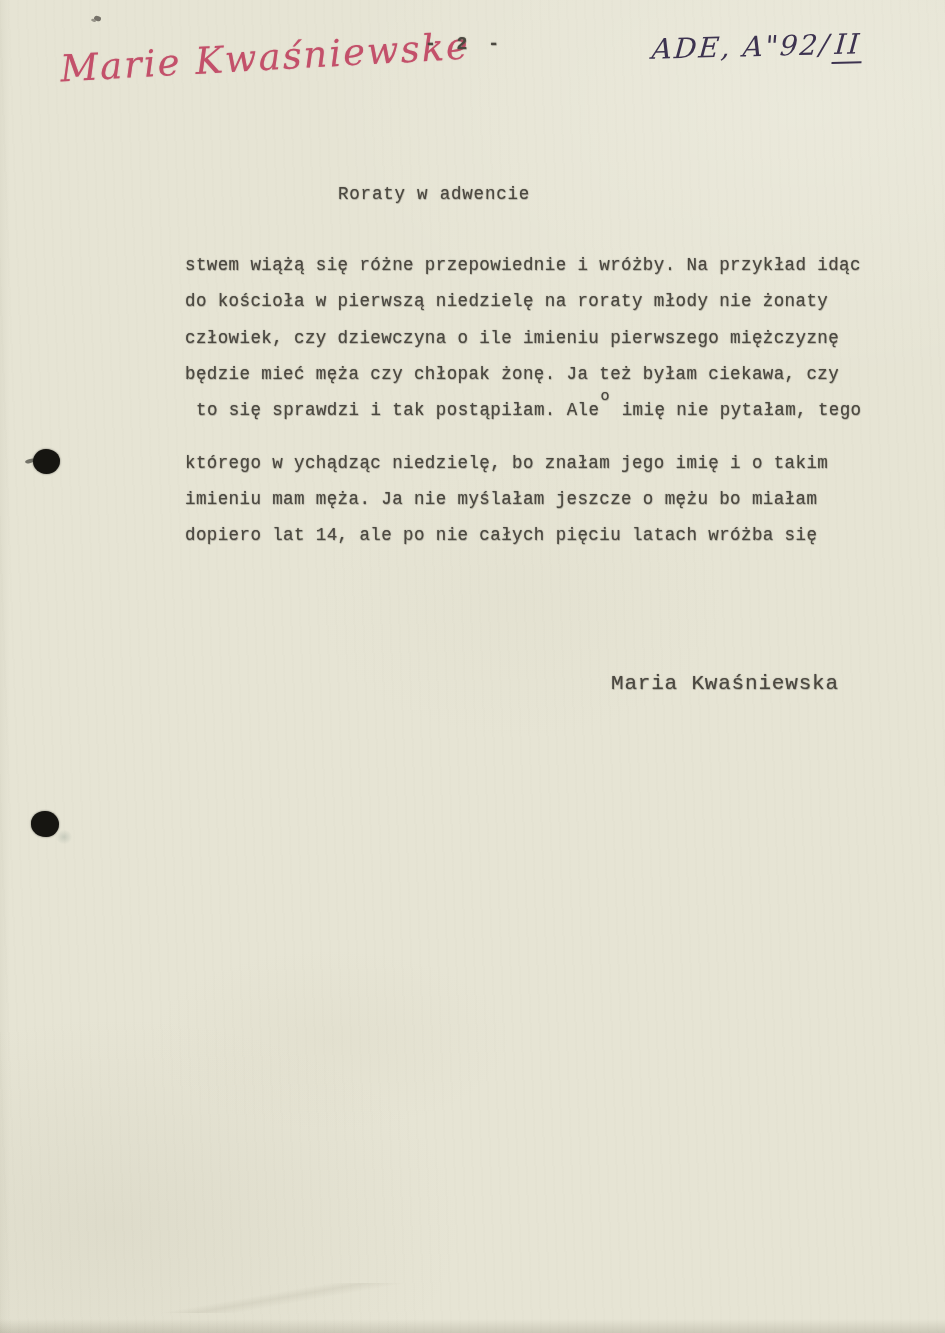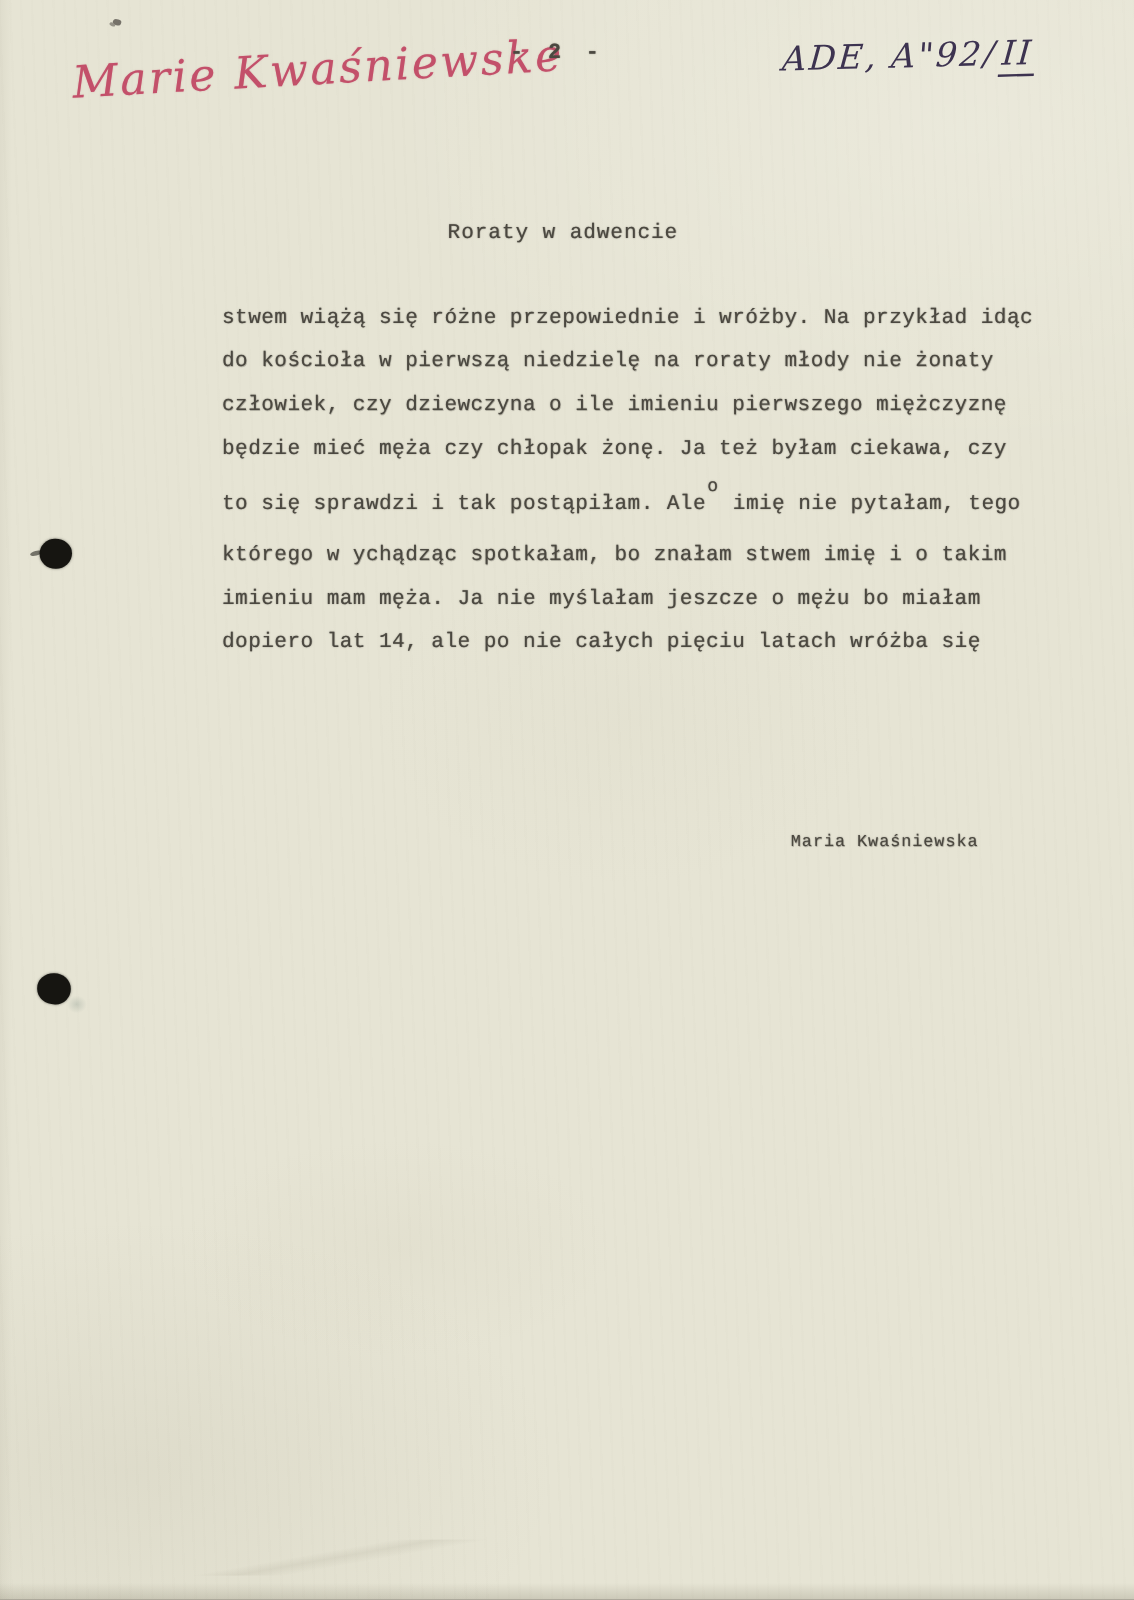--- a/index.html
+++ b/index.html
@@ -66,21 +66,21 @@
     white-space: nowrap;
   }
   .hw-ref .roman {
     border-bottom: 2px solid #3d3350;
     padding: 0 2px 1px 2px;
     margin-left: 2px;
   }
 
   .doc-title {
     position: absolute;
-    left: 373px;
+    left: 338px;
     top: 184px;
     font-size: 17.5px;
     letter-spacing: 0.8px;
     white-space: nowrap;
   }
 
   .doc-body {
     position: absolute;
     left: 185px;
     top: 247px;
@@ -88,38 +88,38 @@
     font-size: 17.5px;
     letter-spacing: 0.4px;
   }
   .doc-body .line {
     height: 36.4px;
     line-height: 36.4px;
     white-space: nowrap;
   }
   .doc-body .line.tall {
     height: 50px;
-    line-height: 50px;
+    line-height: 30px;
     padding-top: 2px;
+    margin-left: 11px;
   }
   .sup-o {
     display: inline-block;
     transform: translateY(-15px);
     font-size: 15px;
     margin: 0 1px;
   }
 
   .signature {
     position: absolute;
     left: 611px;
-    top: 694px;
-    font-size: 14px;
+    top: 672px;
+    font-size: 21px;
     letter-spacing: 0.8px;
     white-space: nowrap;
-    margin-left: 48px;
   }
 
   .hole {
     position: absolute;
     background: #161511;
     box-shadow: 0 0 2px rgba(22,21,17,0.6);
   }
   .hole-top {
     left: 33px;
     top: 449px;
@@ -193,21 +193,21 @@
   </div>
 
   <div class="doc-title tw">Roraty w adwencie</div>
 
   <div class="doc-body tw">
     <div class="line">stwem wiążą się różne przepowiednie i wróżby. Na przykład idąc</div>
     <div class="line">do kościoła w pierwszą niedzielę na roraty młody nie żonaty</div>
     <div class="line">człowiek, czy dziewczyna o ile imieniu pierwszego miężczyznę</div>
     <div class="line">będzie mieć męża czy chłopak żonę. Ja też byłam ciekawa, czy</div>
     <div class="line tall"><span>to się sprawdzi i tak postąpiłam. Ale</span><span class="sup-o">o</span><span> imię nie pytałam, tego</span></div>
-    <div class="line">którego w ychądząc spotkałam, bo znałam stwem imię i o takim</div>
+    <div class="line">którego w ychądząc niedzielę, bo znałam jego imię i o takim</div>
     <div class="line">imieniu mam męża. Ja nie myślałam jeszcze o mężu bo miałam</div>
     <div class="line">dopiero lat 14, ale po nie całych pięciu latach wróżba się</div>
   </div>
 
   <div class="signature tw">Maria Kwaśniewska</div>
 
   <div class="hole hole-top"></div>
   <div class="hole hole-bottom"></div>
 
   <div class="crease"></div>

